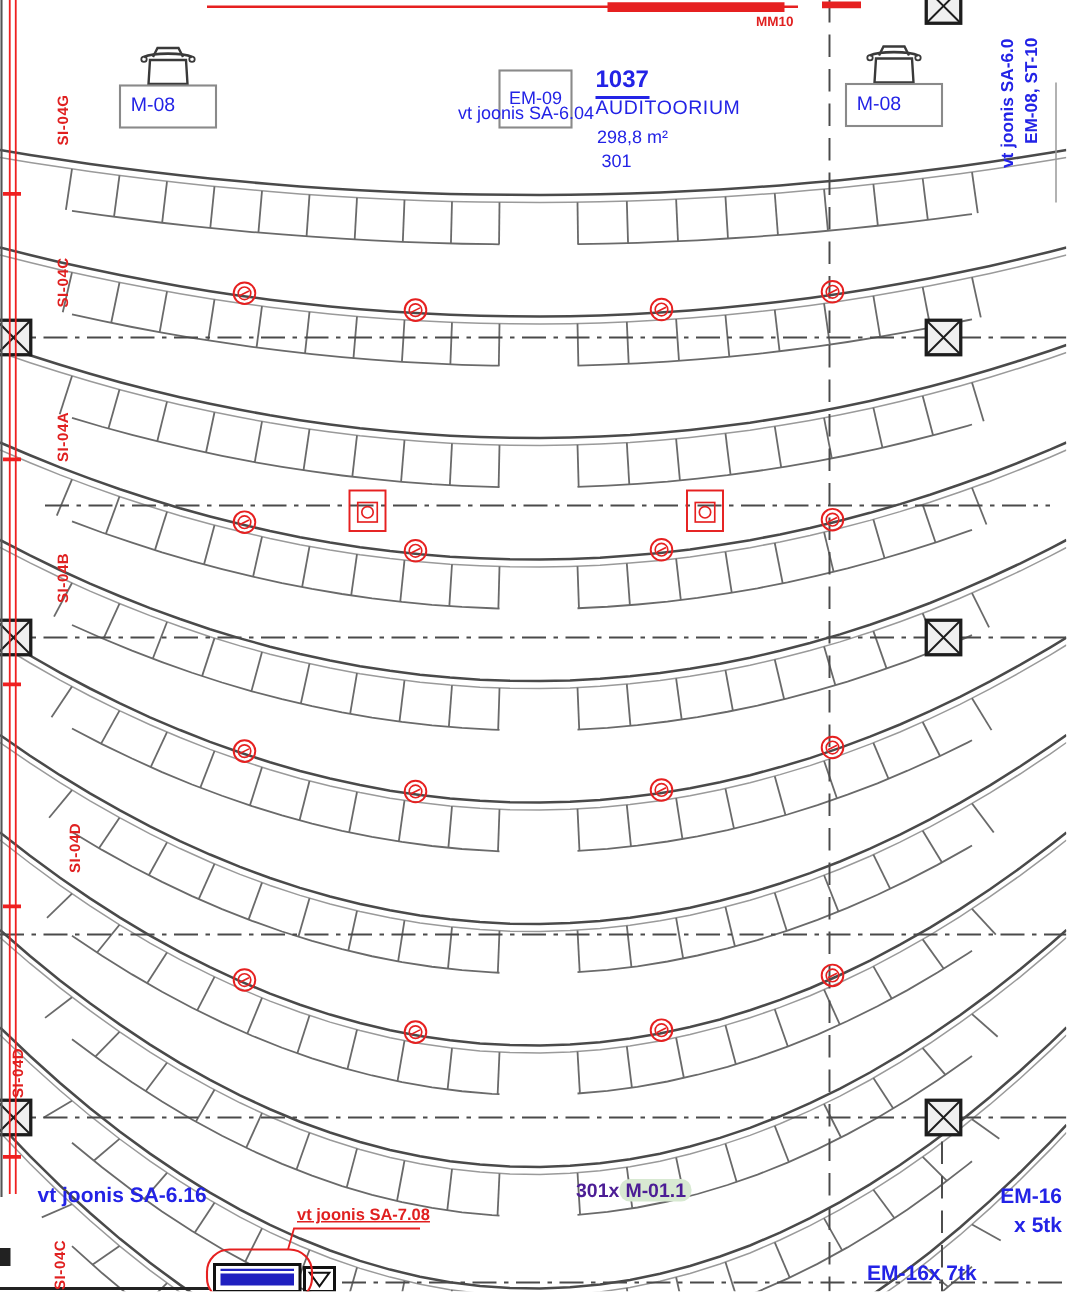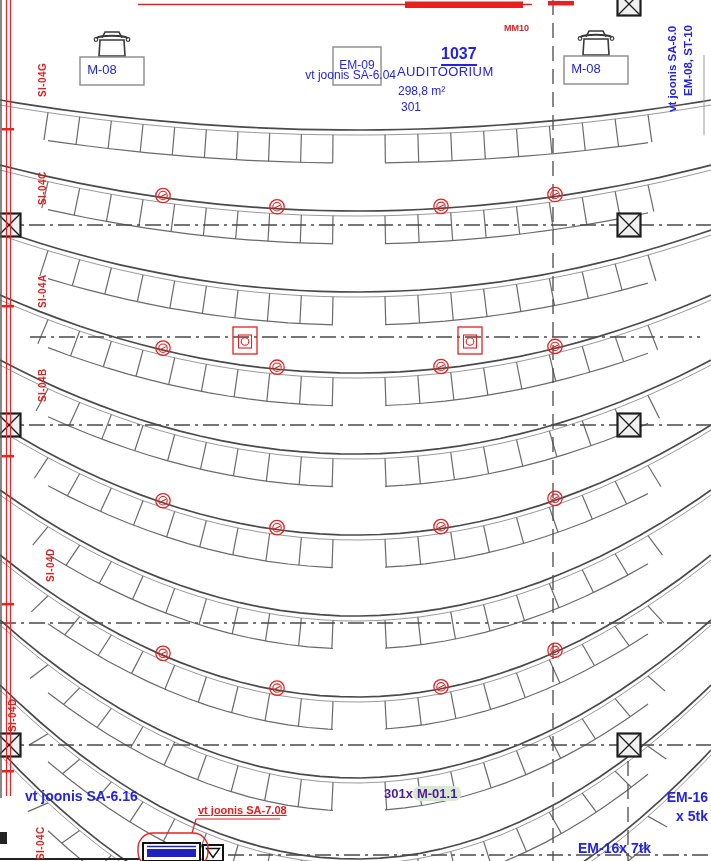--- a/index.html
+++ b/index.html
@@ -475,27 +475,27 @@
       <rect x="143" y="843" width="57" height="18" fill="#fff" stroke="#111" stroke-width="2"></rect>
       <line x1="147" y1="846.5" x2="196" y2="846.5" stroke="#2020c0" stroke-width="1.5"></line>
       <rect x="147" y="849" width="49" height="8" fill="#2020c0" stroke="none"></rect>
       <rect x="203" y="845" width="20" height="16" fill="#fff" stroke="#111" stroke-width="2"></rect>
       <path d="M206.5 848.5 L219.5 848.5 L213 857.5 Z" fill="none" stroke="#111" stroke-width="1.4"></path>
       <rect x="138" y="833" width="70" height="34" rx="15" fill="none" stroke="#e62020" stroke-width="1.4"></rect>
       <polyline points="280,819 196,819 192,833" fill="none" stroke="#e62020" stroke-width="1.2"></polyline>
     </g>
   </svg>
 
-  <div class="txt red mm10" style="left:492px;top:24px;padding-left:12px;">MM10</div>
+  <div class="txt red mm10" style="left:492px;top:10px;padding-left:12px;">MM10</div>
 
   <div class="txt blue m08" style="left:80px;top:63px;">M-08</div>
   <div class="txt blue m08" style="left:564px;top:62px;">M-08</div>
   <div class="txt blue small-blue" style="left:333px;top:59px;width:48px;text-align:center;">EM-09</div>
 
-  <div class="txt blue room-number" style="left:397px;top:46px;margin-left:44px;">1037</div>
+  <div class="txt blue room-number" style="left:397px;top:46px;">1037</div>
   <div class="txt blue room-name" style="left:397px;top:65px;">AUDITOORIUM</div>
   <div class="txt blue small-blue" style="left:240px;top:69px;width:156px;text-align:right;">vt joonis SA-6.04</div>
   <div class="txt blue small-blue" style="left:398px;top:85px;">298,8 m²</div>
   <div class="txt blue small-blue" style="left:401px;top:101px;">301</div>
 
   <div class="txt blue rightlabel vrot" style="left:666px;top:112px;">vt joonis SA-6.0</div>
   <div class="txt blue rightlabel vrot" style="left:682px;top:96px;">EM-08, ST-10</div>
 
   <div class="txt red leftlabel vrot" style="left:38px;top:97px;">SI-04G</div>
   <div class="txt red leftlabel vrot" style="left:38px;top:205px;">SI-04C</div>

